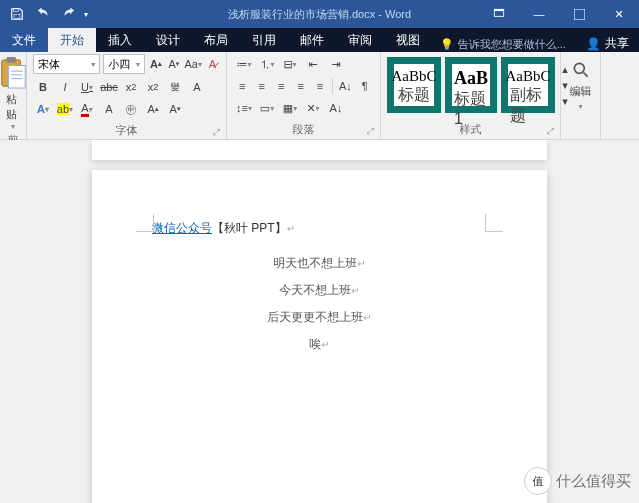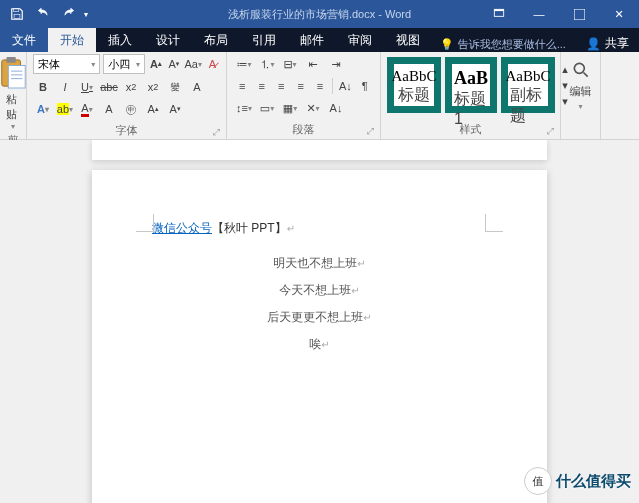--- a/index.html
+++ b/index.html
@@ -61,21 +61,21 @@
 .page .corner { position: absolute; width: 18px; height: 18px; border-color: #c8c8c8; }
 .corner.tl { top: 44px; left: 44px; border-left: 1px solid #c8c8c8; border-top: 1px solid #c8c8c8; transform: rotate(180deg);}
 .corner.tr { top: 44px; right: 44px; border-right: 1px solid #c8c8c8; border-top: 1px solid #c8c8c8; transform: rotate(180deg);}
 .doc-line { text-align: center; font-size: 12px; color: #555; font-family: SimSun, serif; margin-bottom: 10px; }
 .doc-header { text-align: left; font-size: 12px; margin-bottom: 18px; color: #333; }
 .doc-header .link { color: #0563c1; text-decoration: underline; }
 .pmark { font-size: 10px; color: #aaa; }
 
 .watermark { position: absolute; right: 8px; bottom: 8px; display: flex; align-items: center; gap: 4px; }
 .wm-badge { width: 28px; height: 28px; border-radius: 50%; background: #fff; border: 1px solid #ccc; display: flex; align-items: center; justify-content: center; font-size: 11px; color: #333; }
-.wm-text { font-size: 15px; font-weight: bold; color: #0c4a6e; text-shadow: 0 1px 2px #fff; }
+.wm-text { font-size: 15px; font-weight: normal; color: #737373; text-shadow: 0 1px 2px #fff; }
 
 .dd { font-size: 8px; color: #888; }
 .sep { width: 1px; height: 16px; background: #d0d0d0; margin: 0 2px; }
 </style>
 </head>
 <body>
 
 <div class="titlebar">
   <div class="qat">
     <div class="qat-btn">

